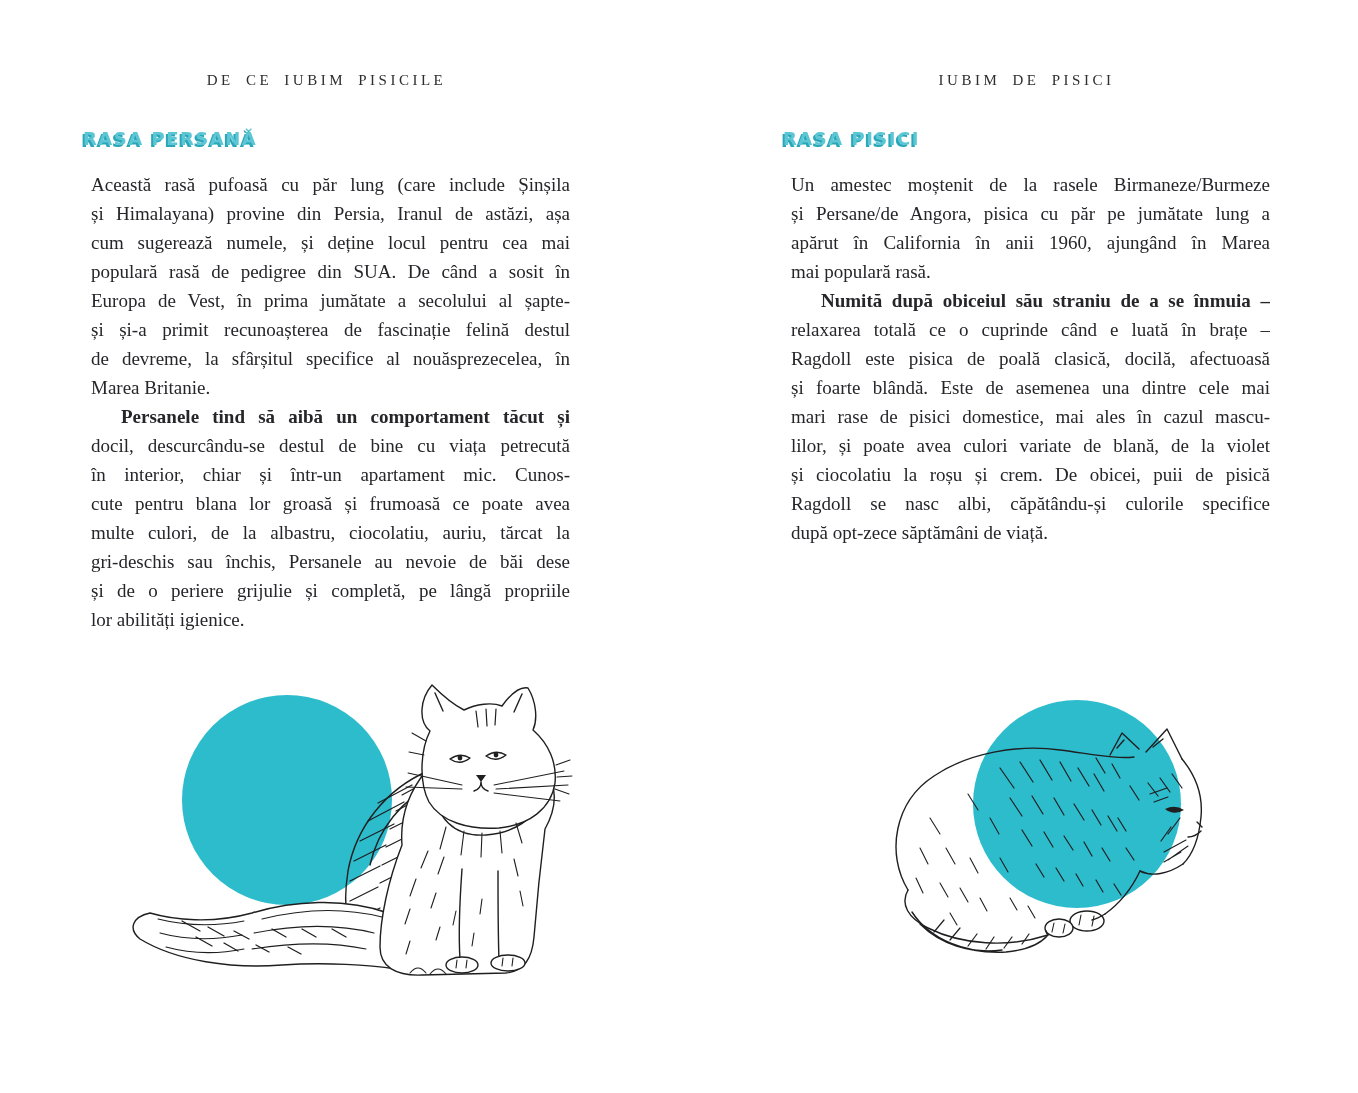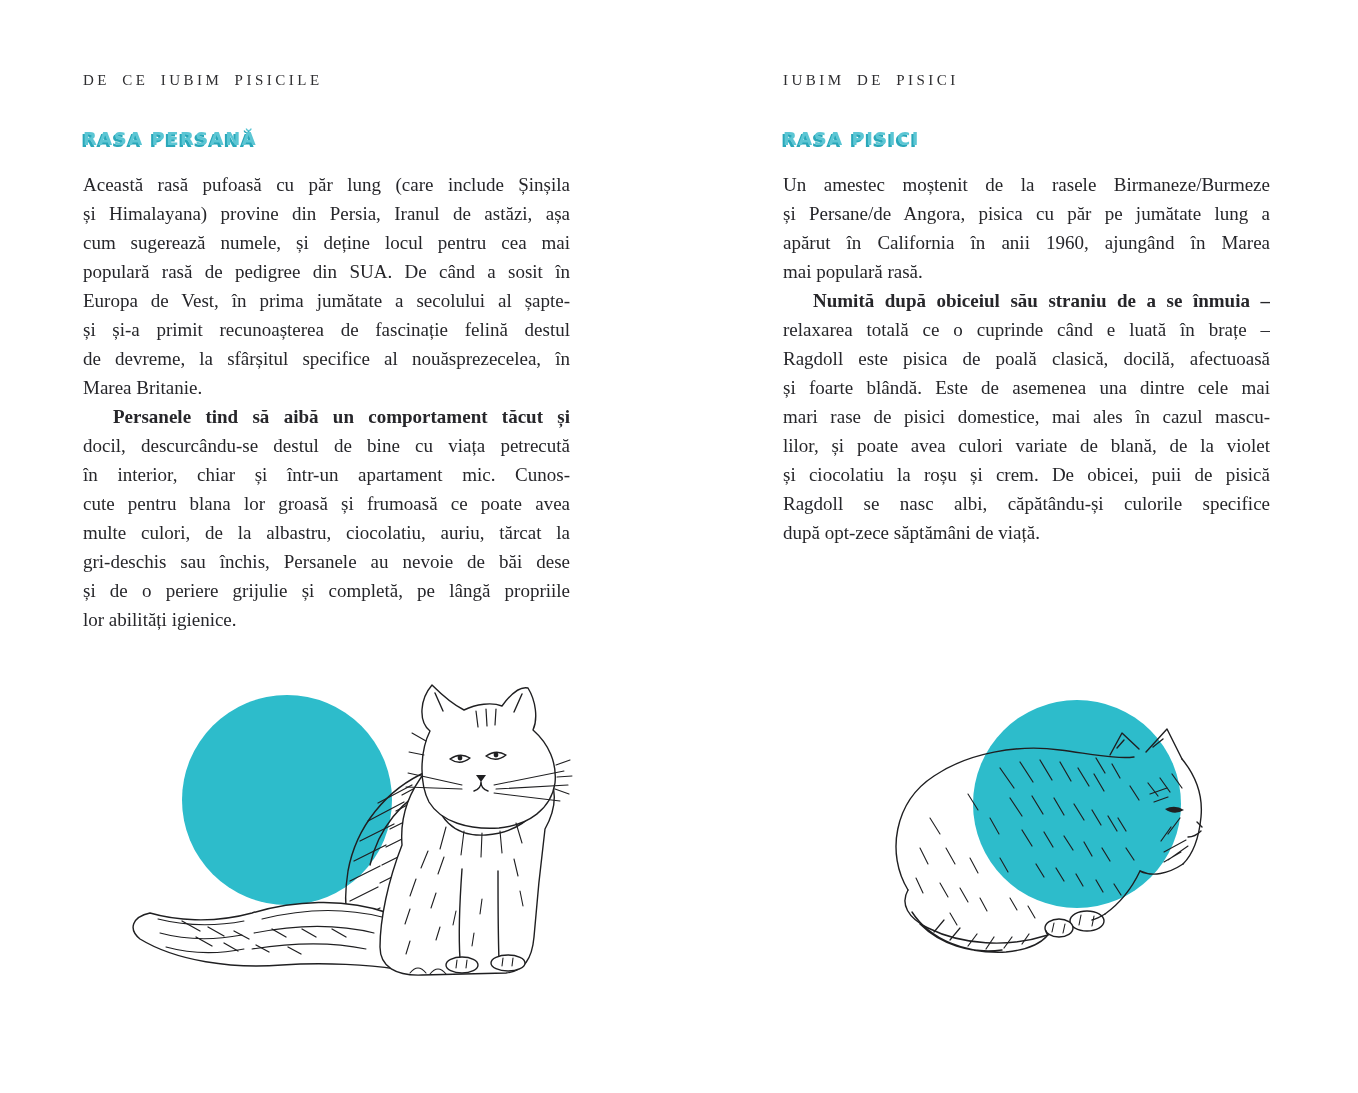--- a/index.html
+++ b/index.html
@@ -14,21 +14,21 @@
     width: 1358px; height: 1093px;
     background: #ffffff;
     overflow: hidden;
   }
   .page { position: absolute; top: 0; width: 487px; height: 1093px; }
   .page.left  { left: 83px; }
   .page.right { left: 783px; }
 
   .running-head {
     position: absolute; top: 72px; left: 0; right: 0;
-    text-align: left;
+    text-align: center;
     font-size: 15px;
     letter-spacing: 3.5px;
     word-spacing: 5px;
     color: #2e2e31;
   }
   .section-heading {
     position: absolute; top: 128px; left: 0; margin: 0;
     font-family: "DejaVu Sans", sans-serif;
     font-weight: bold;
     font-size: 18px;
@@ -37,21 +37,21 @@
     text-shadow: -2px 2px 0 #29a7b9;
     white-space: nowrap;
   }
   .body-text {
     position: absolute; top: 170px; left: 0;
     width: 487px;
     font-size: 19px;
     line-height: 29px;
   }
   .para { margin: 0; }
-  .tline { text-align: justify; text-align-last: justify; height: 29px; overflow: hidden; }
+  .tline { text-align: justify; text-align-last: justify; height: 29px; overflow: hidden; margin-left: 8px; }
   .tline:last-child { text-align-last: left; }
   .para.indent .tline:first-child { text-indent: 30px; font-weight: bold; }
 
   .illo { position: absolute; }
   .illo-left  { left: 27px; top: 675px; width: 475px; height: 310px; }
   .illo-right { left: 67px; top: 698px; width: 400px; height: 280px; }
 </style>
 </head>
 <body>
 

